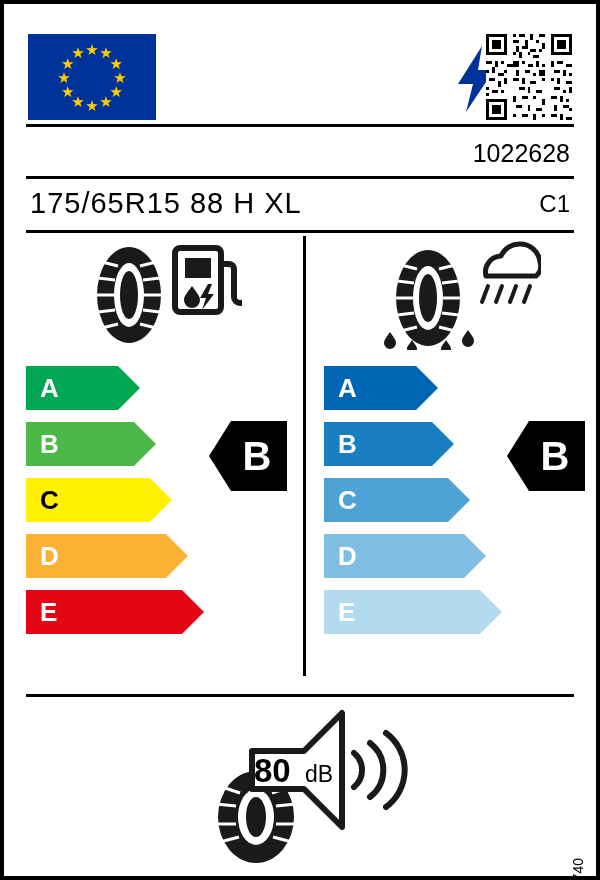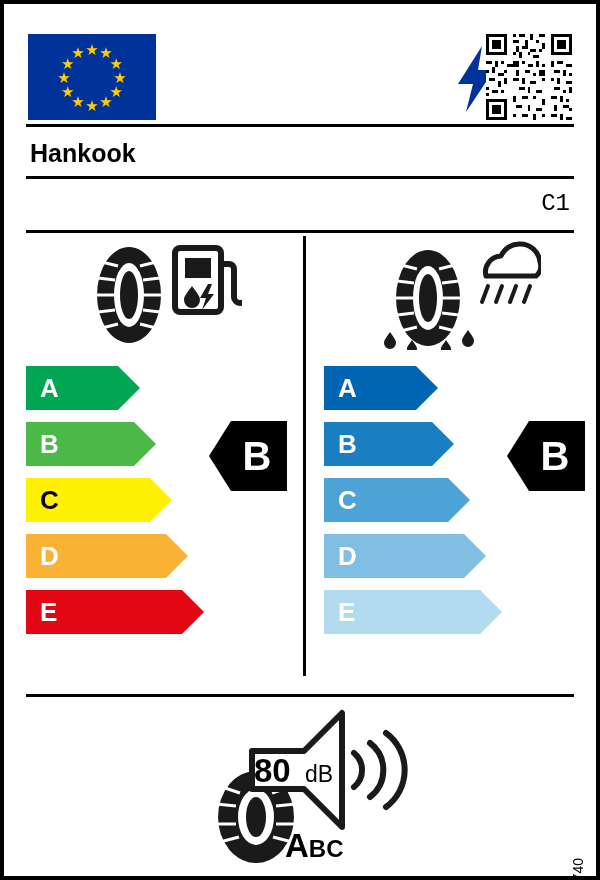--- a/index.html
+++ b/index.html
@@ -85,21 +85,20 @@
     left: 26px; top: 183px;
     font-size: 29px;
     color: #000;
     letter-spacing: 1px;
   }
   .tyreclass {
     position: absolute;
     right: 26px; top: 186px;
     font-size: 24px;
     color: #000;
-    font-family: Liberation Mono, monospace;
   }
   
   .vline {
     position: absolute;
     left: 299px;
     top: 232px;
     width: 3px;
     height: 440px;
     background: #000;
   }
@@ -284,24 +283,25 @@
           <rect x="28" y="25" width="1" height="1"></rect>
         <rect x="22" y="27" width="2" height="1"></rect>
           <rect x="25" y="27" width="1" height="2"></rect>
           <rect x="27" y="28" width="2" height="1"></rect>
       </g>
     </svg>
   </div>
 
   <div class="hline" style="top:120px;"></div>
 
-  <div class="brand">Hankook</div>
+  <div class="code">1022628</div>
 
   <div class="hline" style="top:172px;"></div>
 
+  <div class="tyresize">175/65R15 88 H XL</div>
   <div class="tyreclass">C1</div>
 
   <div class="hline" style="top:226px;"></div>
 
   <div class="vline"></div>
 
   <svg style="position:absolute;left:78px;top:236px;width:160px;height:110px;" viewBox="0 0 160 110">
     <g>
       <ellipse cx="47" cy="55" rx="32" ry="48" fill="#1a1a1a"></ellipse>
       <ellipse cx="47" cy="55" rx="15" ry="32" fill="#ffffff"></ellipse>
@@ -477,18 +477,15 @@
     </g>
     <polygon points="58,42 110,42 148,4 148,118 110,80 58,80" fill="#ffffff" stroke="#1a1a1a" stroke-width="6" stroke-linejoin="round"></polygon>
     <g fill="none" stroke="#1a1a1a" stroke-width="6" stroke-linecap="round">
       <path d="M160 44 a22 22 0 0 1 0 34"></path>
       <path d="M176 34 a34 34 0 0 1 0 54"></path>
       <path d="M192 24 a46 46 0 0 1 0 74"></path>
     </g>
   </svg>
   <div class="db-value">80</div>
   <div class="db-unit">dB</div>
-  <div class="noise-class">
-    <span>A</span><span class="dim">BC</span>
-  </div>
 
   <div class="sidecode">2020/740</div>
 </div>
 
 </body></html>

